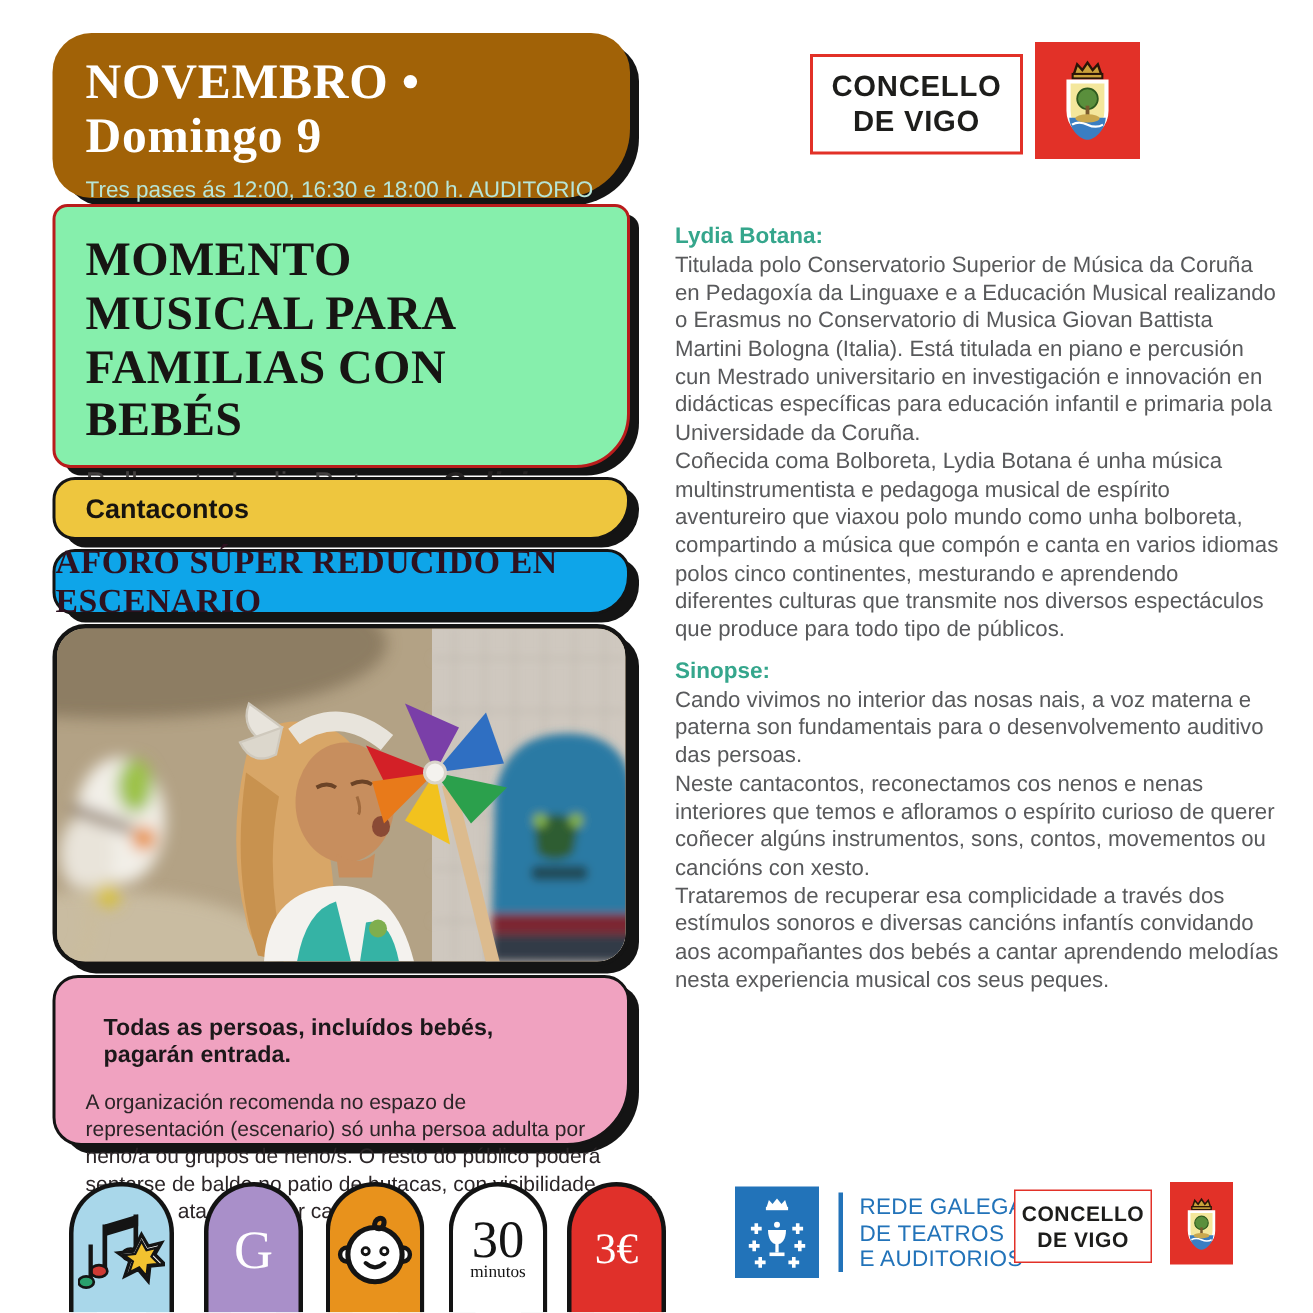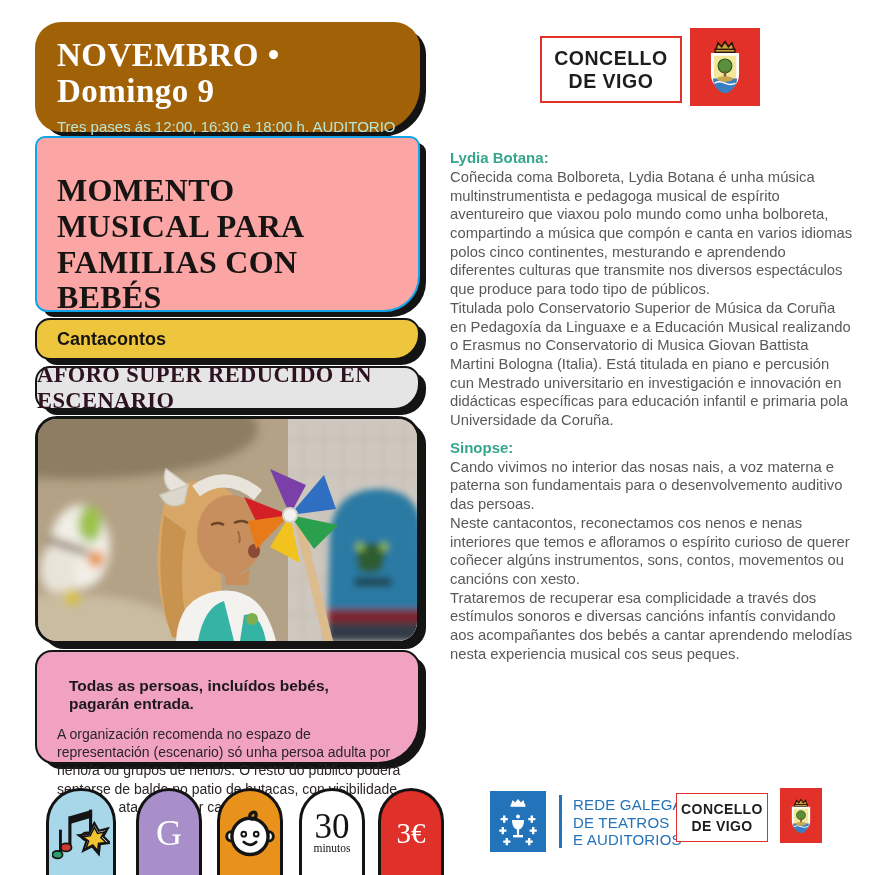--- a/index.html
+++ b/index.html
@@ -8,32 +8,32 @@
 
   
   .card{position:absolute;left:35px;width:385px;box-sizing:border-box;
         box-shadow:7px 6px 0 -1px #141414;}
   .card-teal{top:22px;height:110px;background:#a16207;border-radius:26px 26px 46px 26px;
              padding:15px 22px 0 22px;}
   .card-teal h1{margin:0;font-family:"Liberation Serif",serif;font-weight:700;
                 font-size:33px;line-height:1.1;color:#ffffff;letter-spacing:.5px;}
   .card-teal p{margin:7px 0 0 0;font-size:15px;line-height:1.32;color:#b7e5d7;}
 
-  .card-title{top:136px;height:176px;background:#fca5a5;border:2px solid #0ea5e9;
-              border-radius:10px 10px 36px 12px;padding:35px 20px 0 20px;}
+  .card-title{top:136px;height:176px;background:#86efac;border:2px solid #b91c1c;
+              border-radius:10px 10px 36px 12px;padding:17px 20px 0 20px;}
   .card-title h2{margin:0;font-family:"Liberation Serif",serif;font-weight:700;
                  font-size:32px;line-height:1.12;color:#171513;letter-spacing:.3px;width:330px;}
   .artist-line{margin-top:13px;font-size:21px;color:#434040;}
   .artist-origin{font-weight:700;font-style:italic;color:#262323;}
 
   .card-yellow{top:318px;height:42px;background:#eec63e;border:2px solid #141414;
                border-radius:15px 15px 26px 15px;display:flex;align-items:center;
                padding:0 20px;font-size:18px;font-weight:600;color:#17140f;}
 
-  .card-aforo{top:366px;height:44px;background:#e5e5e5;border:2px solid #141414;
+  .card-aforo{top:366px;height:44px;background:#0ea5e9;border:2px solid #141414;
               border-radius:15px 15px 26px 15px;display:flex;align-items:center;justify-content:flex-end;
               font-family:"Liberation Serif",serif;font-size:22.5px;font-weight:600;
               color:#2d1220;letter-spacing:.4px;}
 
   .card-photo{top:416px;height:228px;border:3px solid #141414;border-radius:22px;
               overflow:hidden;background:#b2a287;}
   .card-photo svg{display:block;}
 
   .card-pink{top:650px;height:114px;background:#f0a2c0;border:2px solid #141414;
              border-radius:17px 17px 42px 19px;padding:13px 20px 0 20px;}
@@ -197,22 +197,22 @@
     </svg>
   </div>
 
   <div class="card card-pink">
     <p class="tix-bold">Todas as persoas, incluídos bebés, pagarán entrada.</p>
     <p class="tix-body">A organización recomenda no espazo de representación (escenario) só unha persoa adulta por neno/a ou grupos de neno/s. O resto do público poderá sentarse de balde no patio de butacas, con visibilidade reducida, ata completar capacidade.</p>
   </div>
 
   <div class="info-col">
     <div class="teal-h">Lydia Botana:</div>
+    <p class="block">Titulada polo Conservatorio Superior de Música da Coruña en Pedagoxía da Linguaxe e a Educación Musical realizando o Erasmus no Conservatorio di Musica Giovan Battista Martini Bologna (Italia). Está titulada en piano e percusión cun Mestrado universitario en investigación e innovación en didácticas específicas para educación infantil e primaria pola Universidade da Coruña.</p>
     <p class="block">Coñecida coma Bolboreta, Lydia Botana é unha música multinstrumentista e pedagoga musical de espírito aventureiro que viaxou polo mundo como unha bolboreta, compartindo a música que compón e canta en varios idiomas polos cinco continentes, mesturando e aprendendo diferentes culturas que transmite nos diversos espectáculos que produce para todo tipo de públicos.</p>
-    <p class="block">Titulada polo Conservatorio Superior de Música da Coruña en Pedagoxía da Linguaxe e a Educación Musical realizando o Erasmus no Conservatorio di Musica Giovan Battista Martini Bologna (Italia). Está titulada en piano e percusión cun Mestrado universitario en investigación e innovación en didácticas específicas para educación infantil e primaria pola Universidade da Coruña.</p>
     <div class="gap"></div>
     <div class="teal-h">Sinopse:</div>
     <p class="block">Cando vivimos no interior das nosas nais, a voz materna e paterna son fundamentais para o desenvolvemento auditivo das persoas.</p>
     <p class="block">Neste cantacontos, reconectamos cos nenos e nenas interiores que temos e afloramos o espírito curioso de querer coñecer algúns instrumentos, sons, contos, movementos ou cancións con xesto.</p>
     <p class="block">Trataremos de recuperar esa complicidade a través dos estímulos sonoros e diversas cancións infantís convidando aos acompañantes dos bebés a cantar aprendendo melodías nesta experiencia musical cos seus peques.</p>
   </div>
 
   <div class="badge badge-music">
     <svg width="58" height="60" viewBox="0 0 52 54">
       <path d="M16 12 L36 6 L36 13 L16 19 z" fill="#141414"></path>

